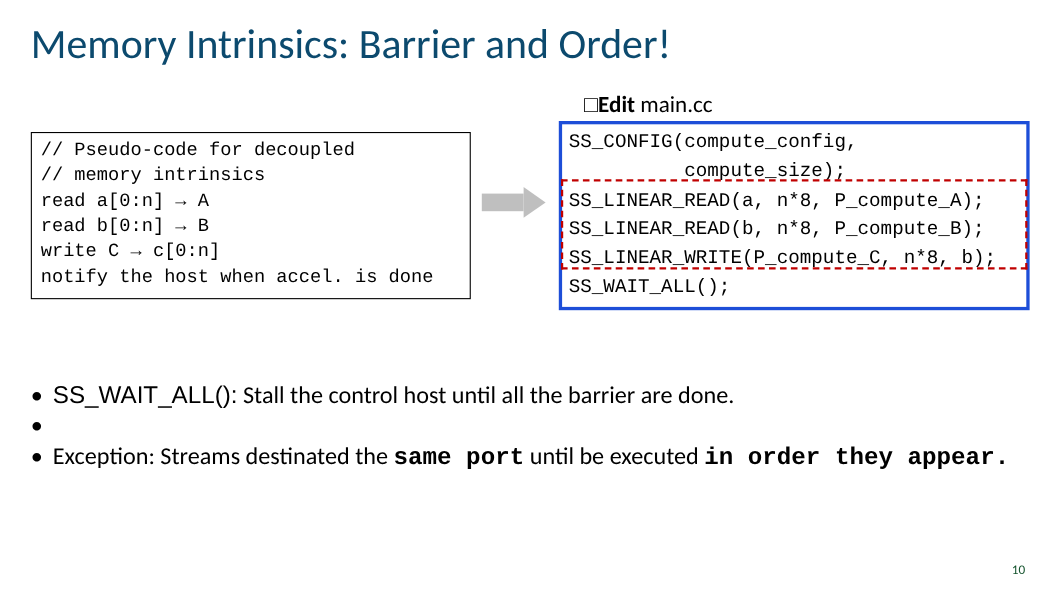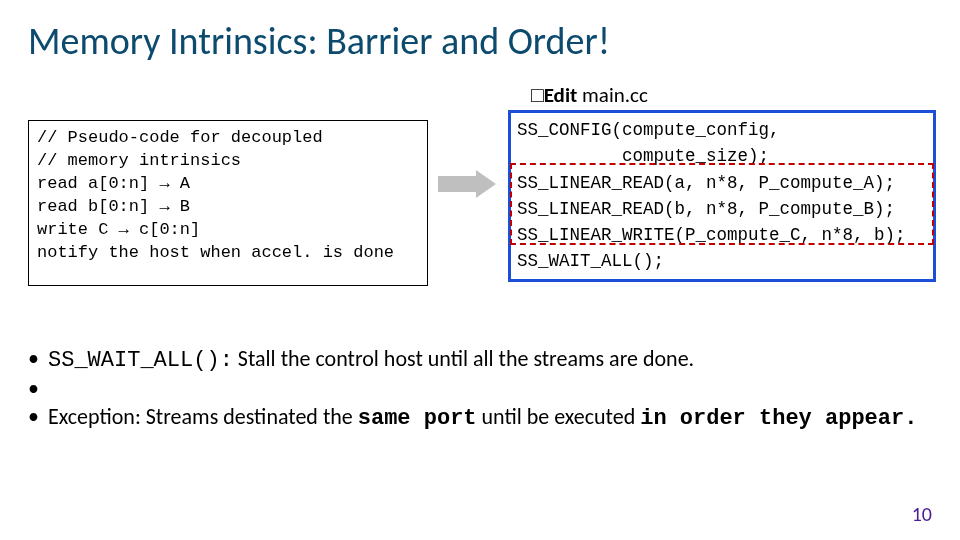--- a/index.html
+++ b/index.html
@@ -18,21 +18,21 @@
     font-size: 38px;
     font-weight: 400;
     color: #0c4a6e;
   }
   .left-code {
     position: absolute;
     top: 120px;
     left: 28px;
     width: 400px;
     border: 1px solid #000;
-    padding: 6px 8px 20px 8px;
+    padding: 6px 8px 6px 8px;
     font-family: Consolas, "Courier New", monospace;
     font-size: 17px;
     line-height: 1.35;
     white-space: pre;
   }
   .arrow {
     position: absolute;
     top: 170px;
     left: 438px;
     width: 60px;
@@ -90,28 +90,28 @@
   .bullets {
     position: absolute;
     top: 345px;
     left: 28px;
     right: 18px;
     font-size: 22px;
     line-height: 1.28;
   }
   .bullets .row { display: flex; }
   .bullets .dot { width: 20px; flex: none; }
-  .bullets .mono { font-family: Liberation Mono, monospace; }
+  .bullets .mono { font-family: Liberation Sans, sans-serif; }
   .bullets .bold { font-weight: 700; font-family: Liberation Mono, monospace; }
   .slide-num {
     position: absolute;
     bottom: 14px;
     right: 28px;
-    font-size: 20px;
-    color: #4c1d95;
+    font-size: 12px;
+    color: #14532d;
   }
 </style>
 </head>
 <body>
 
 <div class="slide-title">Memory Intrinsics: Barrier and Order!</div>
 
 <div class="left-code"><span>// Pseudo-code for decoupled</span>
 <span>// memory intrinsics</span>
 <span>read a[0:n] → A</span>
@@ -133,21 +133,21 @@
 <span>SS_LINEAR_READ(a, n*8, P_compute_A);</span>
 <span>SS_LINEAR_READ(b, n*8, P_compute_B);</span>
 <span>SS_LINEAR_WRITE(P_compute_C, n*8, b);</span>
 <span>SS_WAIT_ALL();</span></div>
 
 <div class="dash-box"></div>
 
 <div class="bullets">
   <div class="row">
     <div class="dot">•</div>
-    <div><span class="mono">SS_WAIT_ALL():</span><span>  Stall the control host until all the streams are done.</span></div>
+    <div><span class="mono">SS_WAIT_ALL():</span><span>  Stall the control host until all the barrier are done.</span></div>
   </div>
   <div class="row">
     <div class="dot">•</div>
   </div>
   <div class="row">
     <div class="dot">•</div>
     <div><span>Exception: Streams destinated the </span><span class="bold">same port</span><span> until be executed </span><span class="bold">in order they appear.</span></div>
   </div>
 </div>
 

